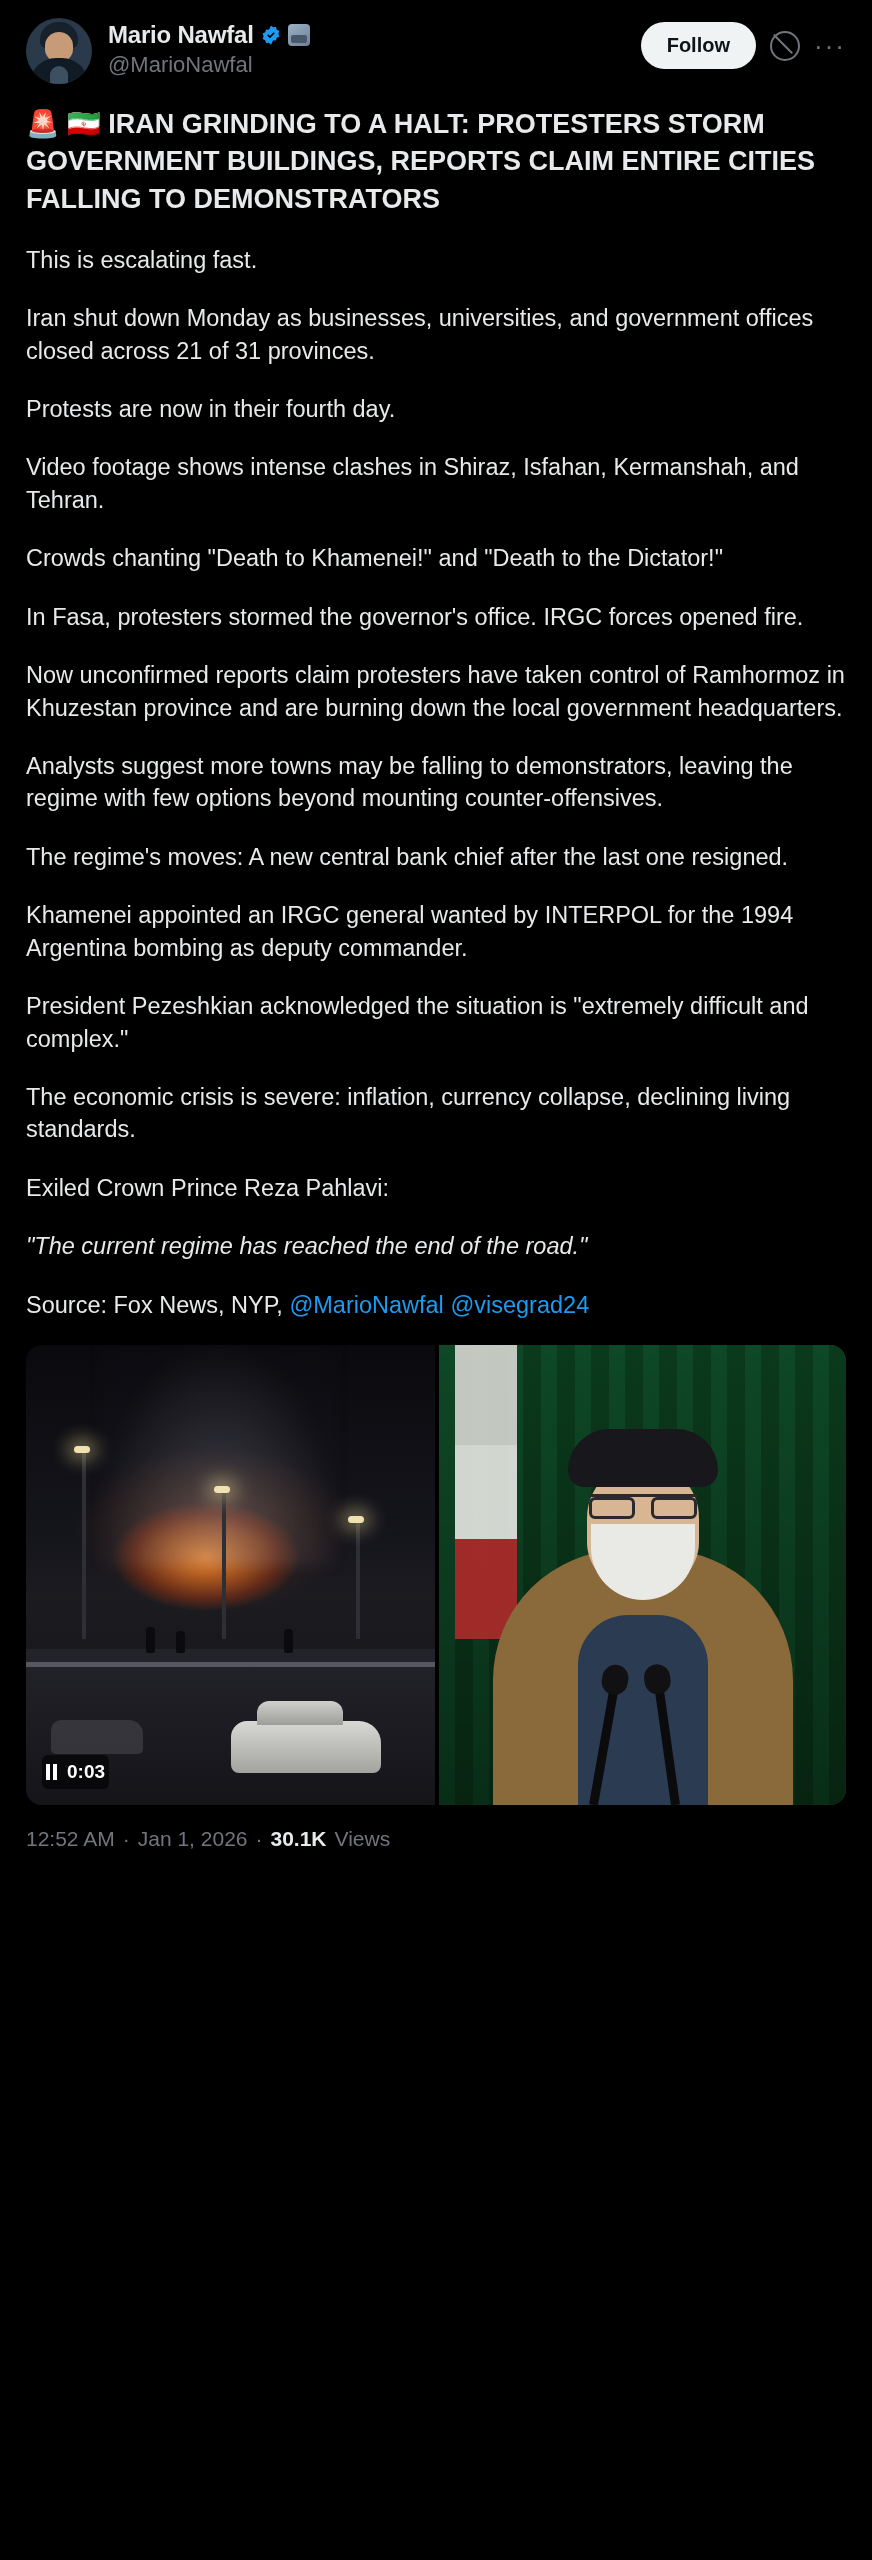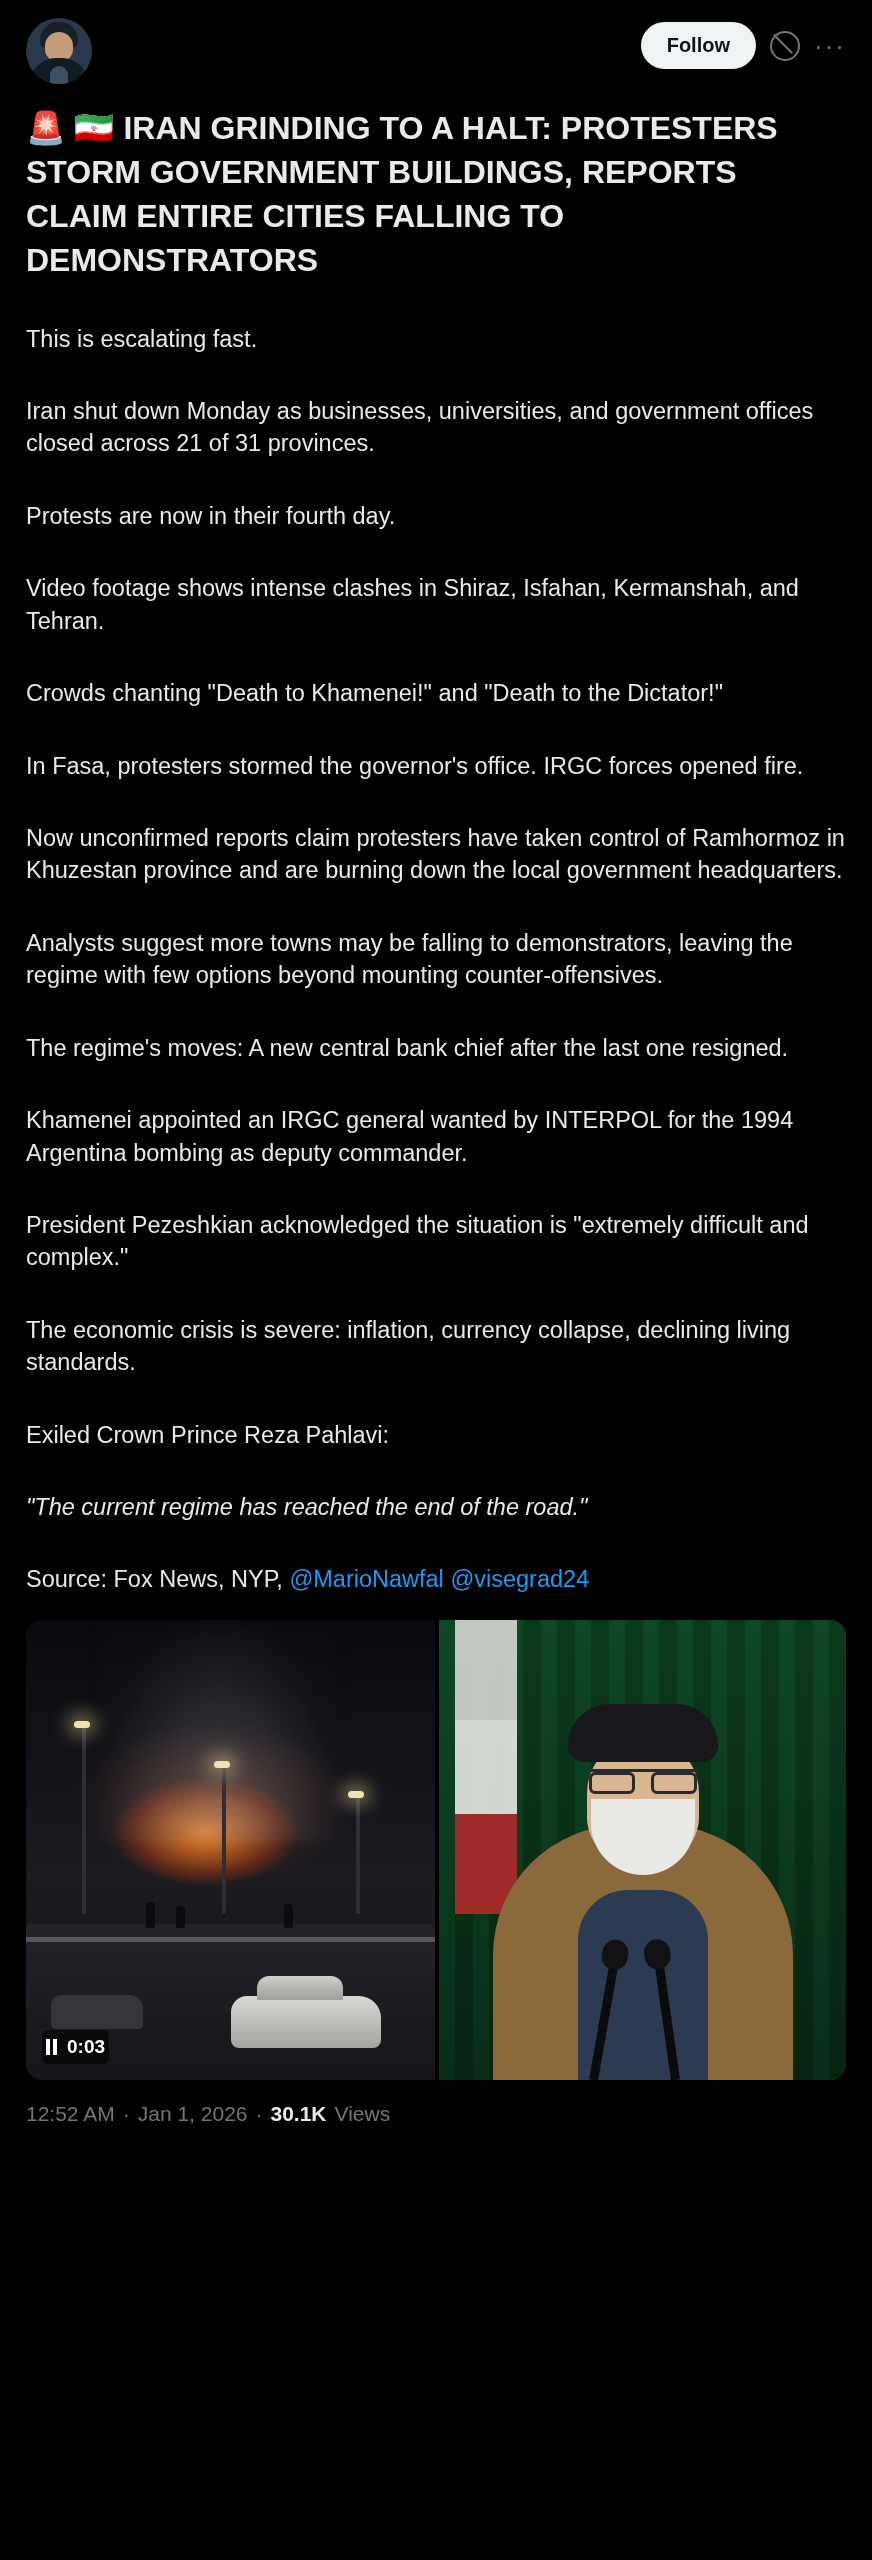--- a/index.html
+++ b/index.html
@@ -158,25 +158,25 @@
   
   .content {
     margin-top: 22px;
     font-size: 23.5px;
     line-height: 1.38;
     color: #e7e9ea;
     word-wrap: break-word;
   }
   .headline {
     font-weight: bold;
-    font-size: 32px;
+    font-size: 27px;
     line-height: 1.38;
   }
   .para {
-    margin-top: 40px;
+    margin-top: 26px;
   }
   .para.italic {
     font-style: italic;
   }
   .link {
     color: #1d9bf0;
     text-decoration: none;
     cursor: pointer;
   }
 
@@ -431,20 +431,33 @@
 <div class="tweet">
 
   <div class="header">
     <div class="avatar">
       <div class="hair"></div>
       <div class="face"></div>
       <div class="body"></div>
       <div class="shirt"></div>
     </div>
 
+    <div class="names">
+      <div class="name-row">
+        <span class="display-name">Mario Nawfal</span>
+        <span class="verified">
+          <svg viewBox="0 0 24 24" width="22" height="22" aria-hidden="true">
+            <path fill="#1d9bf0" d="M12 1.5l2.3 2.1 3.1-.3.9 3 2.8 1.4-1 3 1 3-2.8 1.4-.9 3-3.1-.3L12 22.5l-2.3-2.1-3.1.3-.9-3L2.9 16.3l1-3-1-3 2.8-1.4.9-3 3.1.3L12 1.5z"></path>
+            <path fill="#000" d="M10.8 15.6l-3-3 1.3-1.3 1.7 1.7 4.1-4.1 1.3 1.3-5.4 5.4z"></path>
+          </svg>
+        </span>
+        <span class="badge-square"></span>
+      </div>
+      <div class="handle">@MarioNawfal</div>
+    </div>
 
     <div class="header-right">
       <button class="follow-btn">Follow</button>
       <span class="icon-btn">
         <span class="circle-slash"></span>
       </span>
       <span class="icon-btn dots">···</span>
     </div>
   </div>
 

